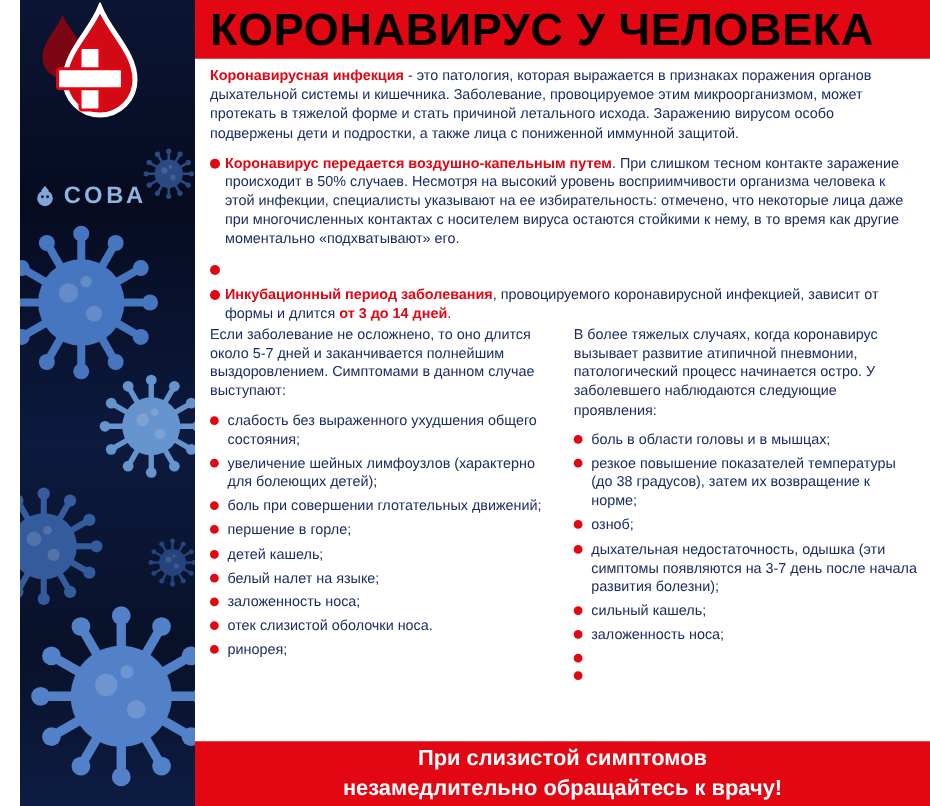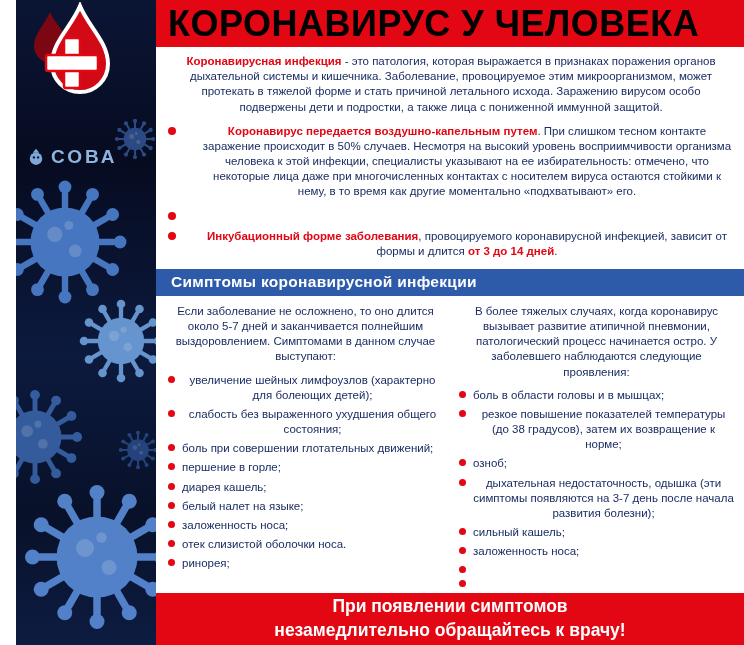--- a/index.html
+++ b/index.html
@@ -17,24 +17,24 @@
   .blood-drop { position:absolute; top:2px; left:8px; width:100px; height:112px; }
   .sova { position:absolute; top:146px; left:10px; display:flex; align-items:center; gap:5px;
           color:#8fb4dd; font-weight:bold; font-size:19px; letter-spacing:3px; }
   .sova-bird { width:20px; height:20px; }
 
   
   .main { flex:1; display:flex; flex-direction:column; background:#fff; }
   .title-bar { height:47px; background:#e30613; display:flex; align-items:center; padding-left:12px; }
   .title-bar h1 { color:#000000; font-size:36px; font-weight:bold; letter-spacing:.5px; white-space:nowrap; }
 
-  .content { flex:1; padding:7px 10px 0 12px; color:#1b2d63; font-size:11.5px; line-height:1.32;text-align:center; }
+  .content { flex:1; padding:7px 10px 0 12px; color:#1b2d63; font-size:11.5px; line-height:1.32; }
   .red-bold { color:#e30613; font-weight:bold; }
 
-  .bullet-row { display:flex; gap:24px; margin-top:9px; }
+  .bullet-row { display:flex; gap:4px; margin-top:9px; }
   .bullet-dot { flex:0 0 8px; width:8px; height:8px; border-radius:50%; background:#e30613; margin-top:3px; }
 
   .section-bar {
     margin:10px -10px 8px -12px; height:27px; background:#2d5ba9;
     display:flex; align-items:center; padding-left:15px;
     color:#fff; font-size:15.5px; font-weight:bold; letter-spacing:.3px;
   }
 
   .columns { display:flex; gap:16px; margin-top:2px; }
   .col { flex:1; min-width:0; }
@@ -148,56 +148,53 @@
         <span class="bullet-dot"></span>
         <p><span class="red-bold">Коронавирус передается воздушно-капельным путем</span><span>. При слишком тесном контакте заражение происходит в 50% случаев. Несмотря на высокий уровень восприимчивости организма человека к этой инфекции, специалисты указывают на ее избирательность: отмечено, что некоторые лица даже при многочисленных контактах с носителем вируса остаются стойкими к нему, в то время как другие моментально «подхватывают» его.</span></p>
       </div>
 
       <div class="bullet-row">
         <span class="bullet-dot"></span>
       </div>
 
       <div class="bullet-row">
         <span class="bullet-dot"></span>
-        <p><span class="red-bold">Инкубационный форме заболевания</span><span>, провоцируемого коронавирусной инфекцией, зависит от формы и длится </span><span class="red-bold">от 3 до 14 дней</span><span>.</span></p>
-      </div>
-
-      <div class="section-bar">
-        <span>Симптомы коронавирусной инфекции</span>
-      </div>
+        <p><span class="red-bold">Инкубационный период заболевания</span><span>, провоцируемого коронавирусной инфекцией, зависит от формы и длится </span><span class="red-bold">от 3 до 14 дней</span><span>.</span></p>
+      </div>
+
 
       <div class="columns">
 
         <div class="col">
           <p class="col-intro">Если заболевание не осложнено, то оно длится около 5-7 дней и заканчивается полнейшим выздоровлением. Симптомами в данном случае выступают:</p>
           <div>
 
               <div class="sym-row">
                 <span class="sym-dot"></span>
+                <p>слабость без выраженного ухудшения общего состояния;</p>
+              </div>
+
+              <div class="sym-row">
+                <span class="sym-dot"></span>
                 <p>увеличение шейных лимфоузлов (характерно для болеющих детей);</p>
               </div>
 
               <div class="sym-row">
                 <span class="sym-dot"></span>
-                <p>слабость без выраженного ухудшения общего состояния;</p>
-              </div>
-
-              <div class="sym-row">
-                <span class="sym-dot"></span>
                 <p>боль при совершении глотательных движений;</p>
               </div>
 
               <div class="sym-row">
                 <span class="sym-dot"></span>
                 <p>першение в горле;</p>
               </div>
 
               <div class="sym-row">
                 <span class="sym-dot"></span>
-                <p>диарея кашель;</p>
+                <p>детей кашель;</p>
               </div>
 
               <div class="sym-row">
                 <span class="sym-dot"></span>
                 <p>белый налет на языке;</p>
               </div>
 
               <div class="sym-row">
                 <span class="sym-dot"></span>
                 <p>заложенность носа;</p>
@@ -257,18 +254,18 @@
               <div class="sym-row">
                 <span class="sym-dot"></span>
               </div>
             </div>
         </div>
 
       </div>
     </div>
 
     <footer class="footer">
-      <span>При появлении симптомов</span>
+      <span>При слизистой симптомов</span>
       <span>незамедлительно обращайтесь к врачу!</span>
     </footer>
 
   </div>
 </div>
 
 </body></html>

